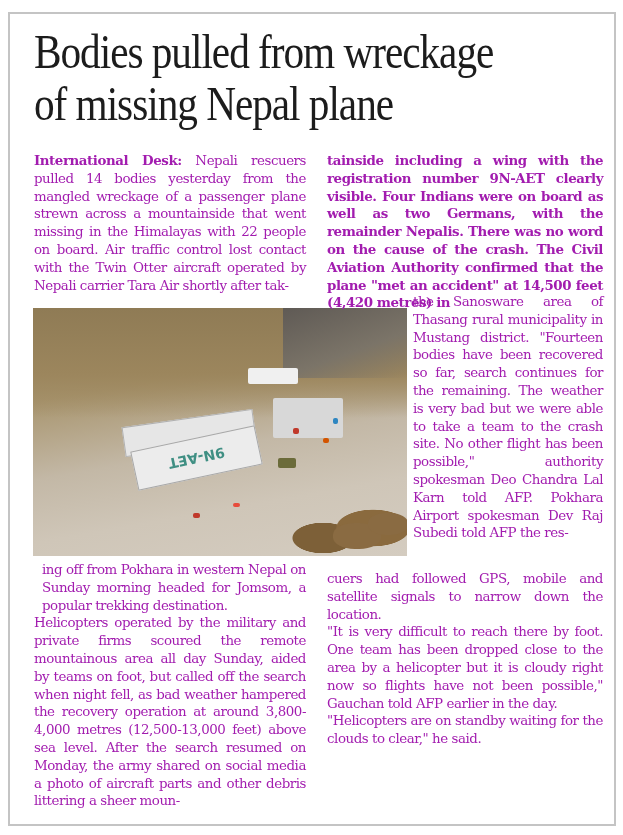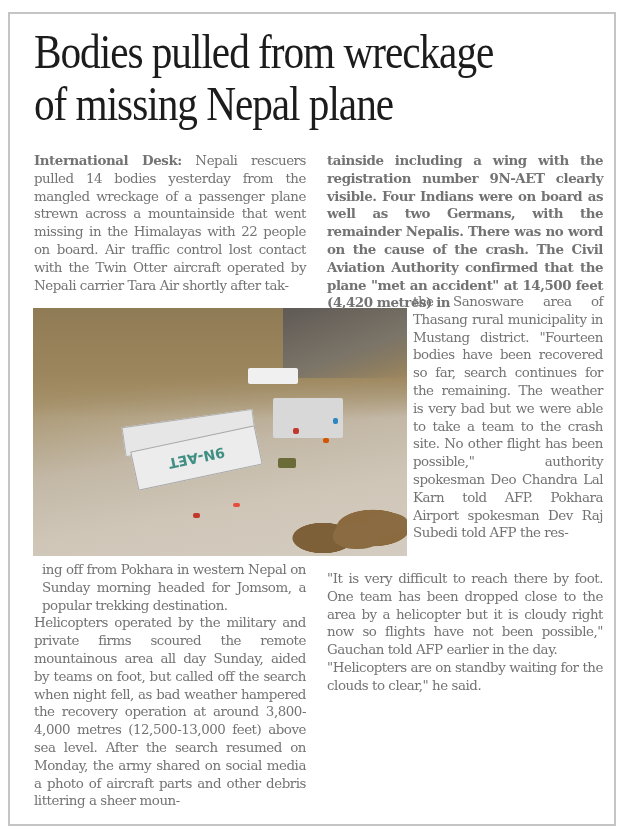--- a/index.html
+++ b/index.html
@@ -10,21 +10,21 @@
   }
   .headline {
     position:absolute; left:34px; top:26px; width:560px; margin:0;
     font-family:"Liberation Serif","DejaVu Serif",serif;
     font-weight:normal; font-size:48px; line-height:52px; color:#1c1c1c;
     letter-spacing:-1.2px; transform:scaleX(0.86); transform-origin:left top;
     white-space:nowrap;
   }
   .col {
     position:absolute; font-family:"DejaVu Serif","Liberation Serif",serif;
-    font-size:13.4px; line-height:17.8px; color:#737373;
+    font-size:13.4px; line-height:17.8px; color:#a21caf;
     text-align:justify; letter-spacing:-0.45px;
   }
   .col p { margin:0; }
   .lead { font-weight:bold; }
   .left-top { left:34px; top:152px; width:272px; }
   .left-bot { left:34px; top:561px; width:272px; }
   .right-top { left:327px; top:152px; width:276px;font-weight:bold; }
   .right-mid { left:413px; top:293px; width:190px; }
   .right-bot { left:327px; top:570px; width:276px; }
   .photo {
@@ -93,15 +93,16 @@
 <div class="col right-mid">
   <p>the Sanosware area of Thasang rural municipality in Mustang district. "Fourteen bodies have been recovered so far, search continues for the remaining. The weather is very bad but we were able to take a team to the crash site. No other flight has been possible," authority spokesman Deo Chandra Lal Karn told AFP. Pokhara Airport spokesman Dev Raj Subedi told AFP the res-</p>
 </div>
 
 <div class="col left-bot">
   <p style="text-align-last:left;margin-left:8px;">ing off from Pokhara in western Nepal on Sunday morning headed for Jomsom, a popular trekking destination.</p>
   <p>Helicopters operated by the military and private firms scoured the remote mountainous area all day Sunday, aided by teams on foot, but called off the search when night fell, as bad weather hampered the recovery operation at around 3,800-4,000 metres (12,500-13,000 feet) above sea level. After the search resumed on Monday, the army shared on social media a photo of aircraft parts and other debris littering a sheer moun-</p>
 </div>
 
 <div class="col right-bot">
+  <p>cuers had followed GPS, mobile and satellite signals to narrow down the location.</p>
   <p>"It is very difficult to reach there by foot. One team has been dropped close to the area by a helicopter but it is cloudy right now so flights have not been possible," Gauchan told AFP earlier in the day.</p>
   <p>"Helicopters are on standby waiting for the clouds to clear," he said.</p>
 </div>
 
 </body></html>

